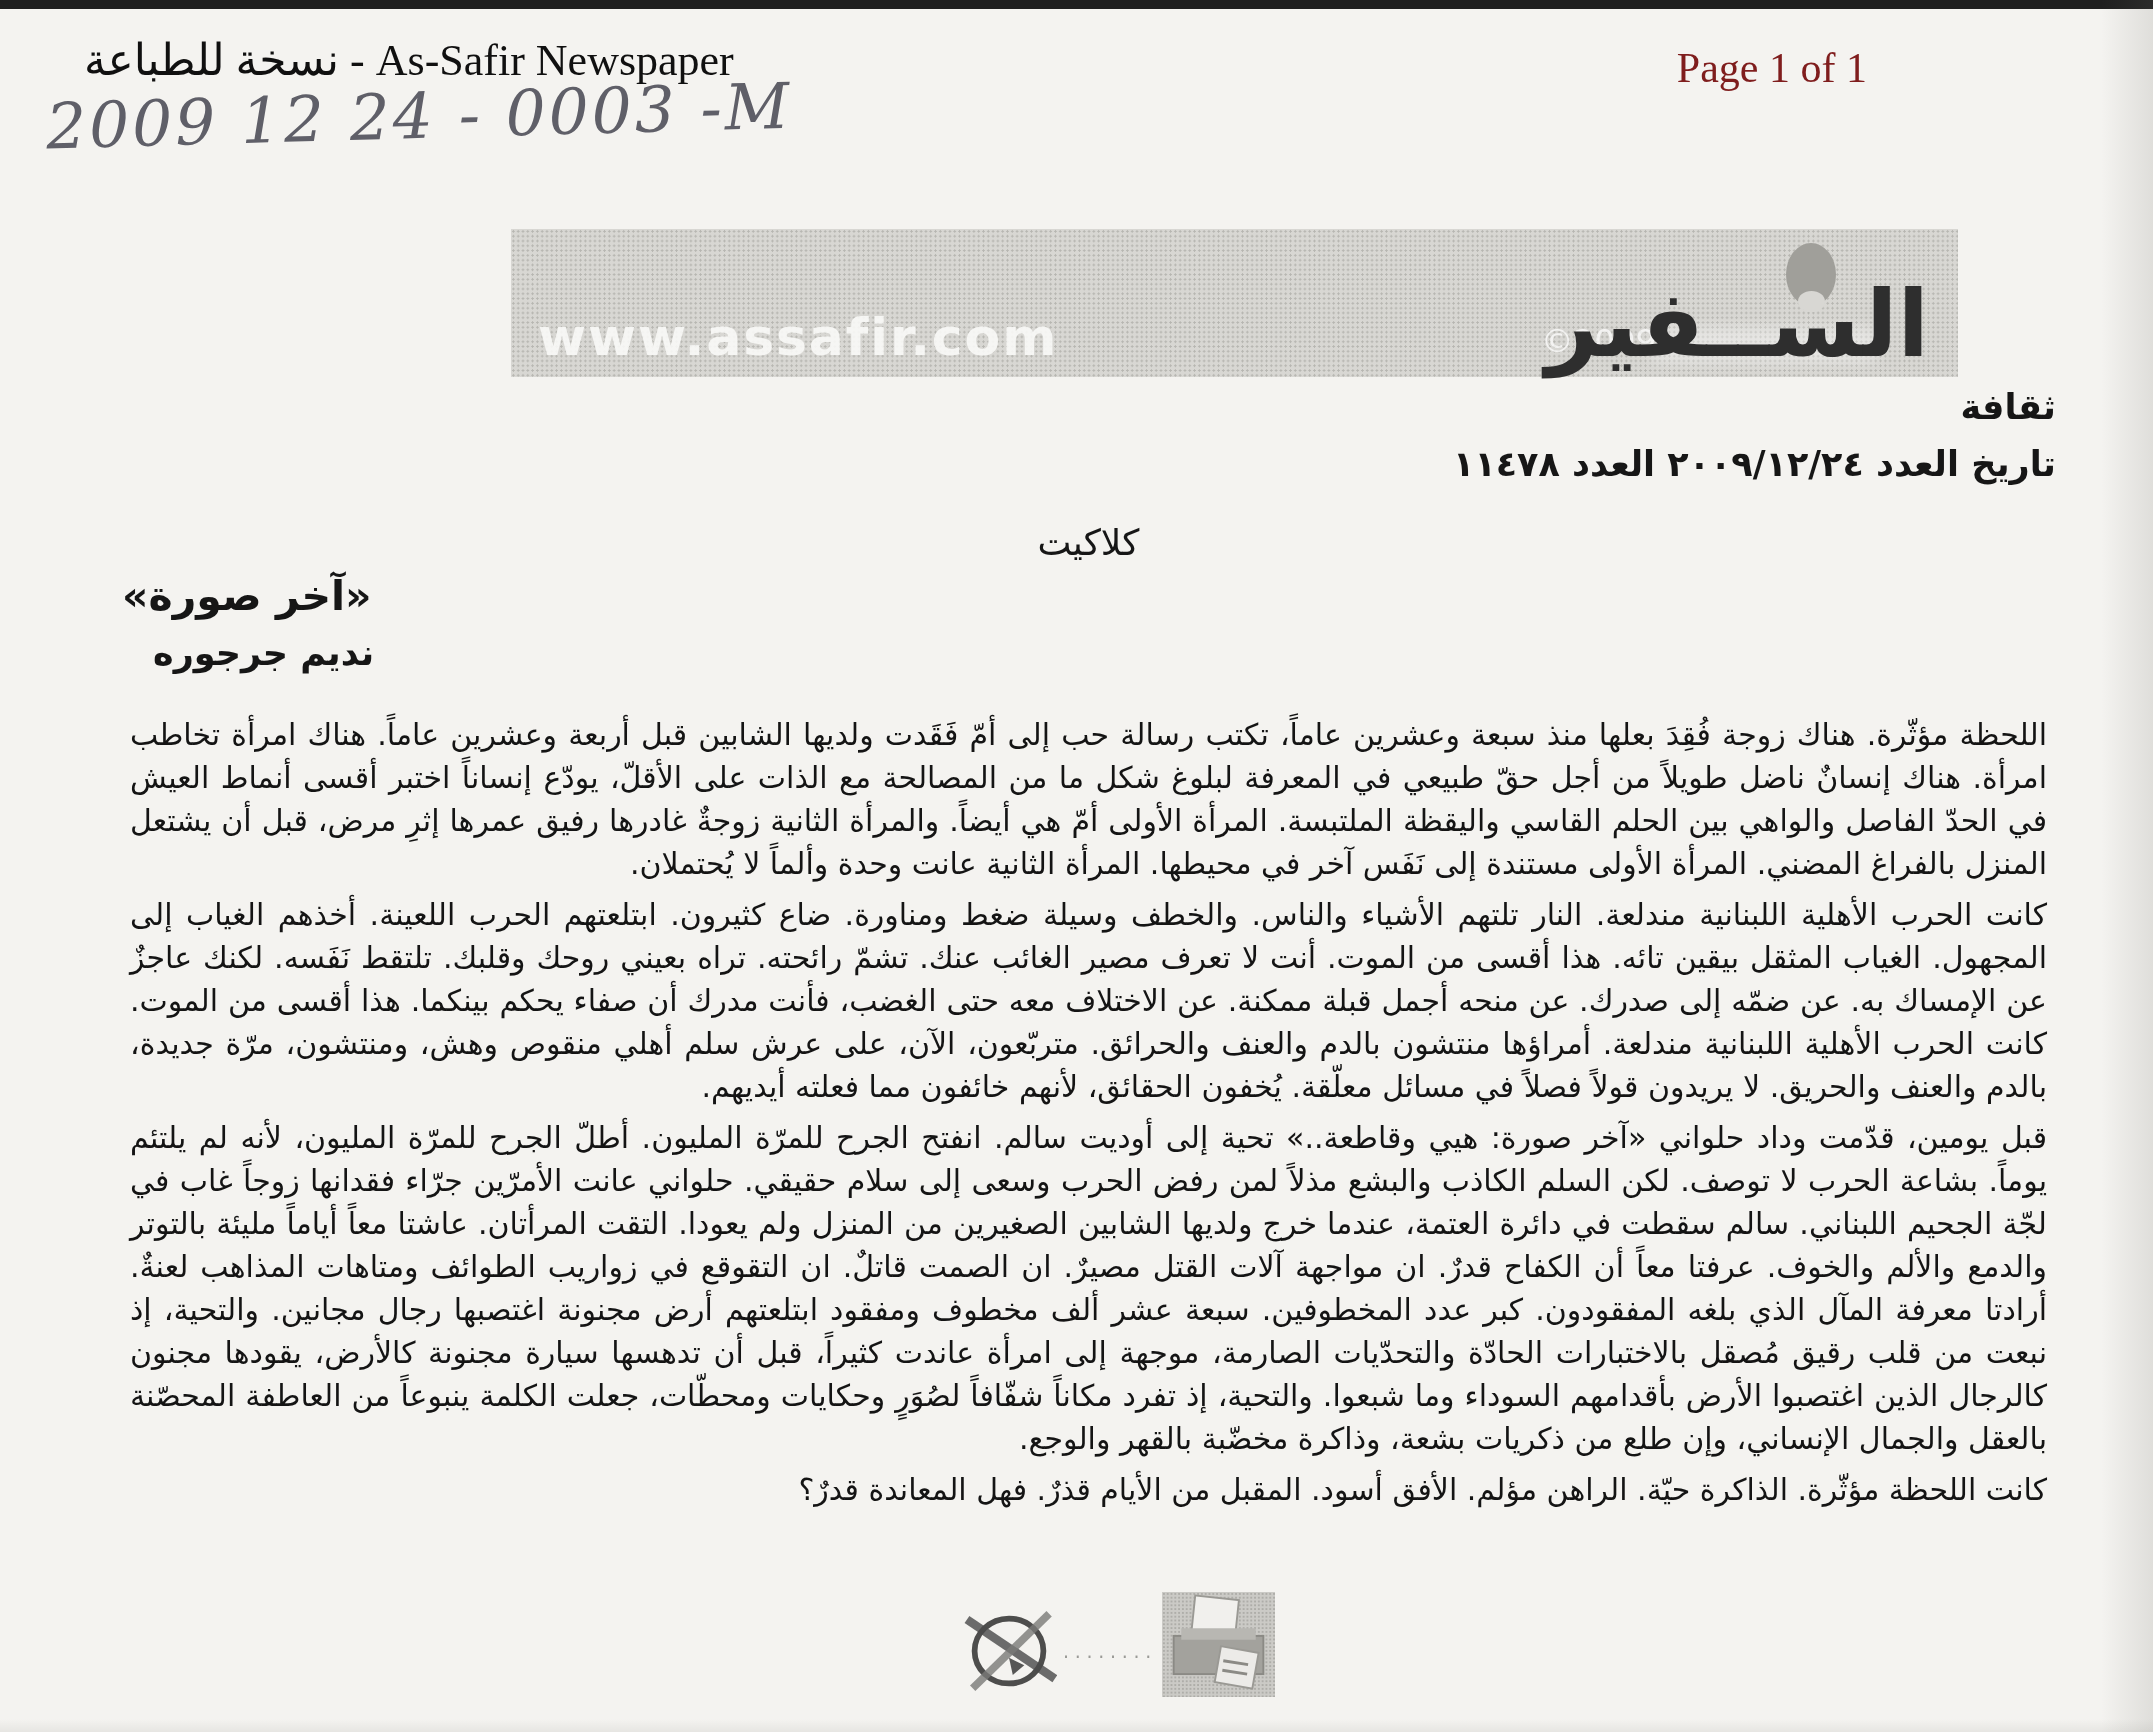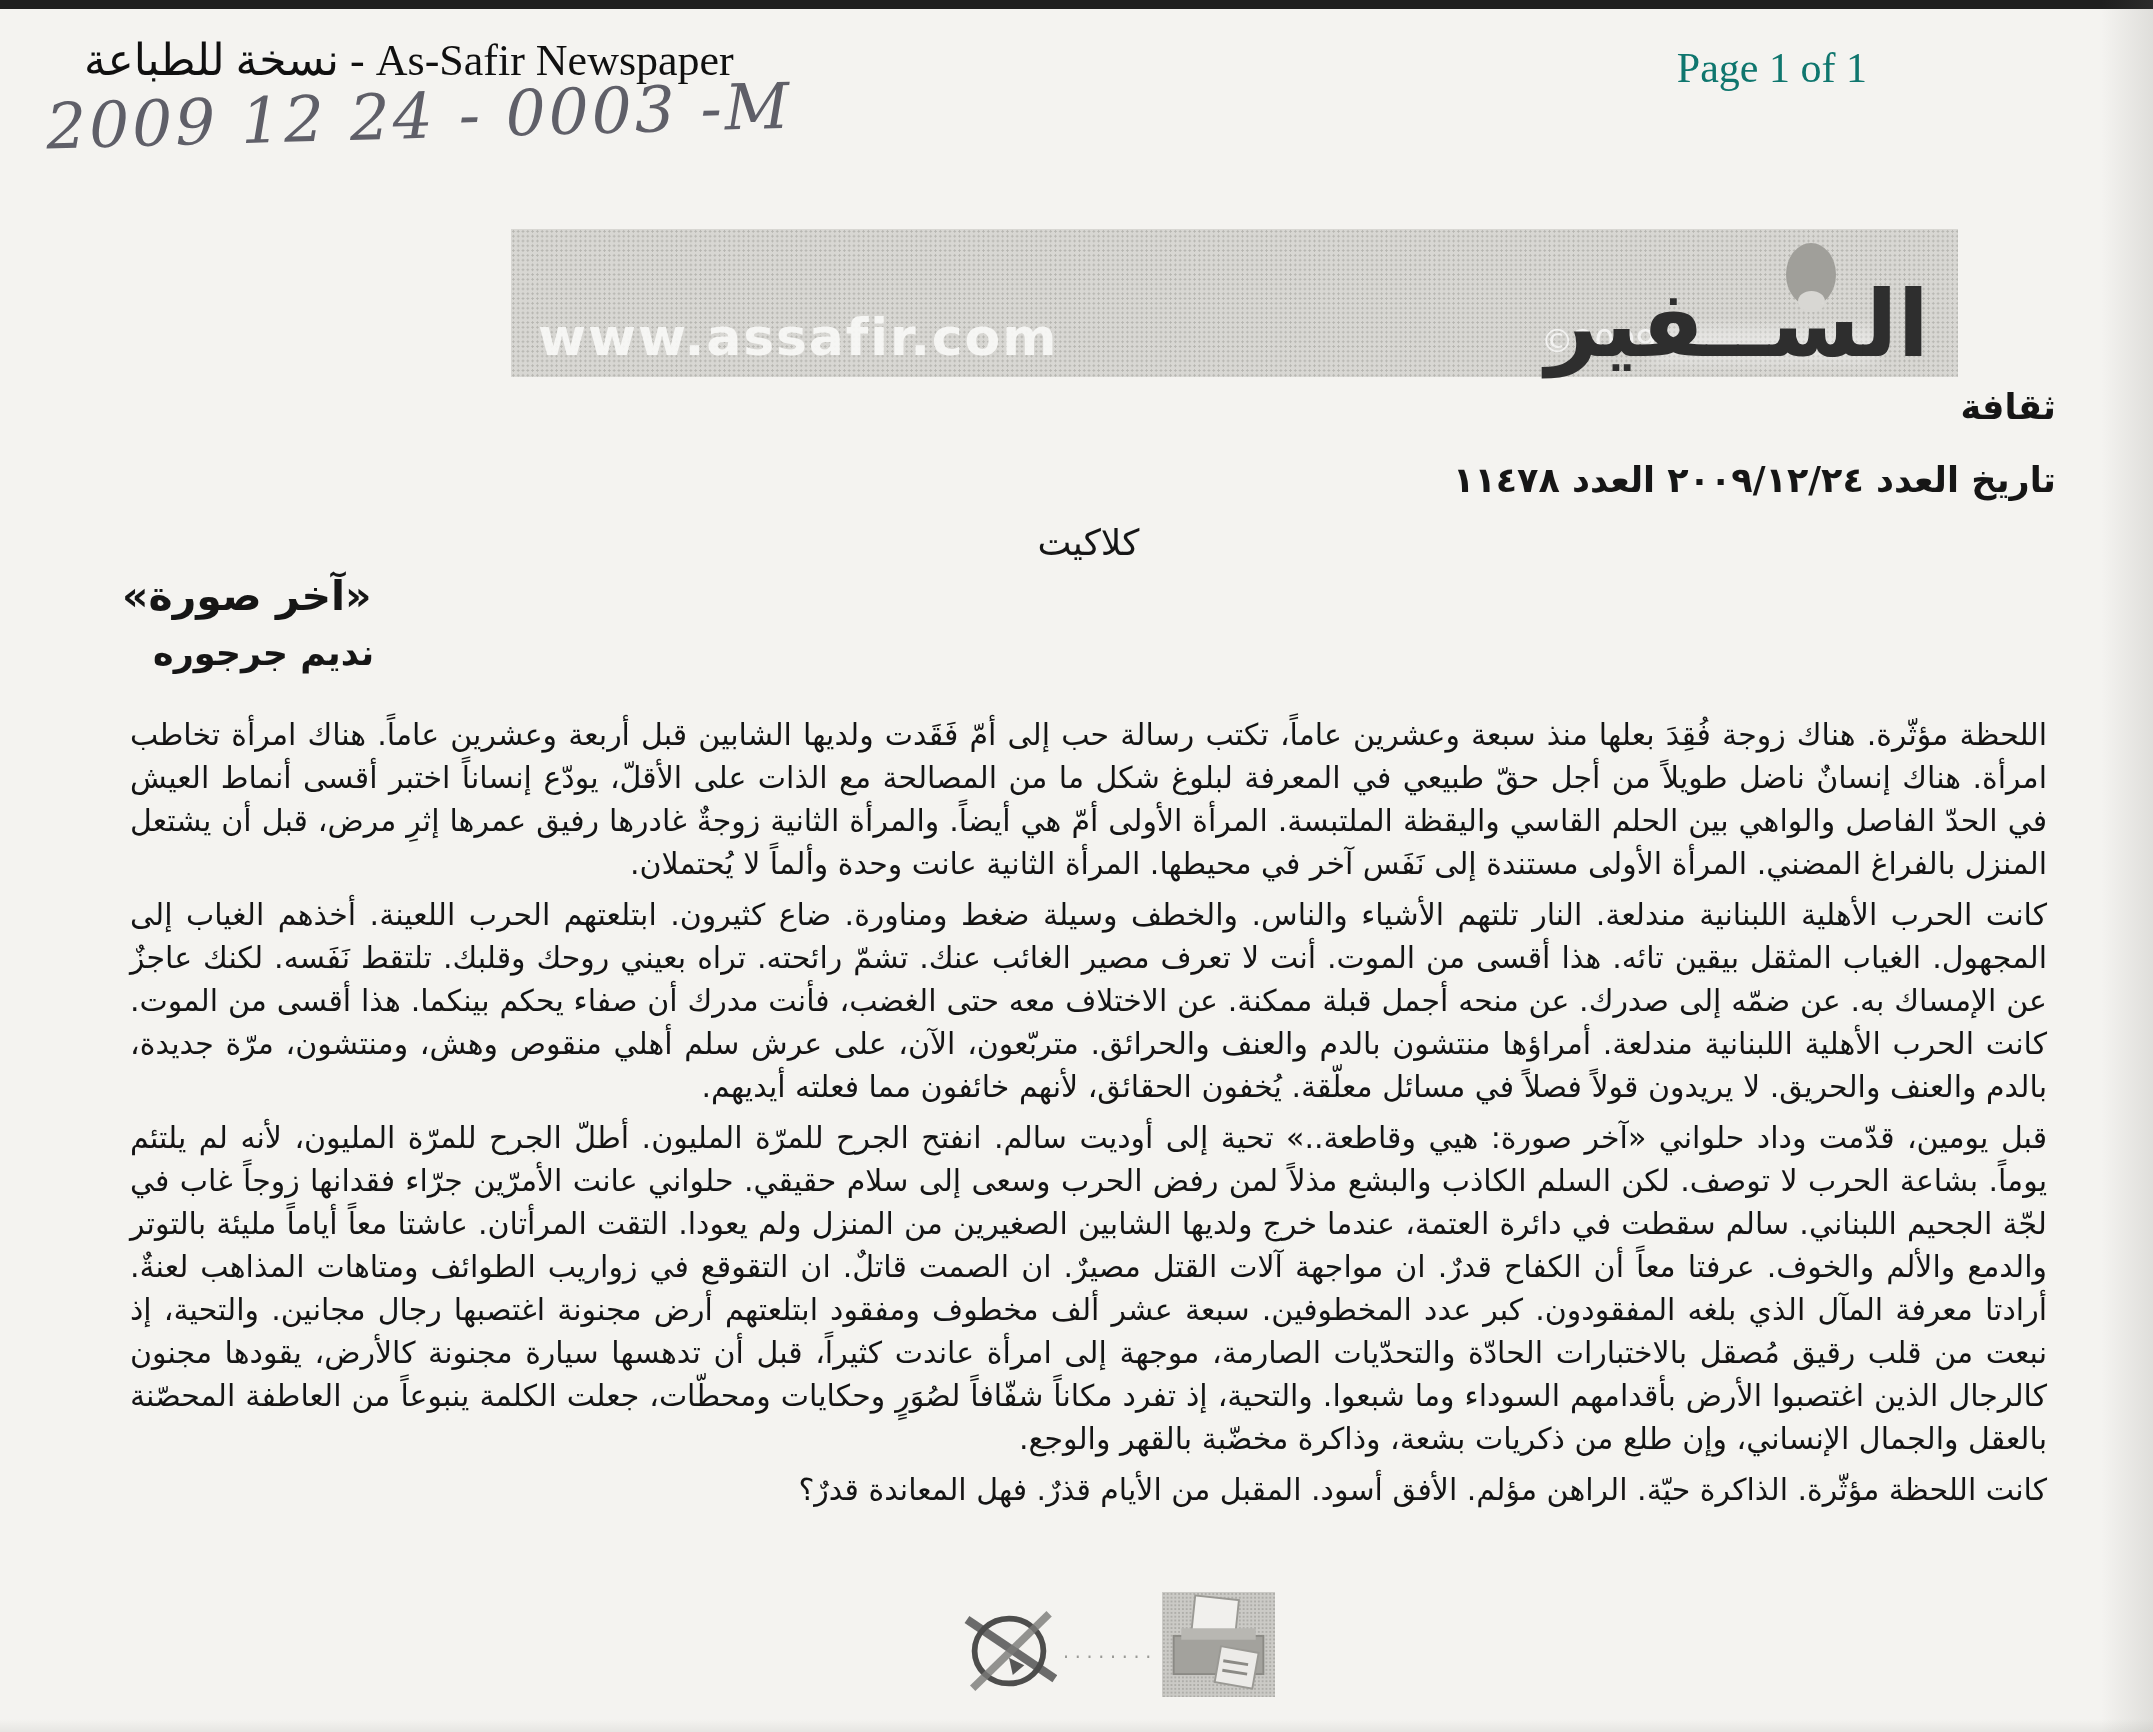--- a/index.html
+++ b/index.html
@@ -19,21 +19,21 @@
 
   
   .print-title{
     position:absolute;left:84px;top:34px;
     font-family:"Liberation Serif", serif;
     font-size:44px;direction:ltr;color:#101010;white-space:nowrap;
   }
   .page-number{
     position:absolute;right:287px;top:44px;
     font-family:"Liberation Serif", serif;
-    font-size:42px;color:#0f766e;white-space:nowrap;
+    font-size:42px;color:#7f1d1d;white-space:nowrap;
   }
   .handwritten{
     position:absolute;left:46px;top:80px;
     font-family:"DejaVu Serif", serif;font-style:italic;
     font-size:63px;color:#5f5f68;letter-spacing:2.9px;
     transform:rotate(-1.6deg);white-space:nowrap;
   }
 
   
   .banner{
@@ -69,21 +69,21 @@
     font-size:92px;font-weight:bold;color:#2e2e2e;direction:rtl;
     white-space:nowrap;line-height:1;
   }
 
   
   .section-label{
     position:absolute;right:98px;top:387px;
     font-size:35px;font-weight:bold;direction:rtl;white-space:nowrap;
   }
   .issue-line{
-    position:absolute;right:98px;top:460px;
+    position:absolute;right:98px;top:444px;
     font-size:35px;font-weight:bold;direction:rtl;white-space:nowrap;
   }
   .kicker-wrap{position:absolute;left:122px;top:522px;width:1933px;text-align:center;}
   .kicker{font-size:36px;direction:rtl;}
   .title-wrap{position:absolute;left:122px;top:572px;width:1933px;}
   .article-title{font-size:41px;font-weight:bold;direction:rtl;}
   .author{
     position:absolute;left:153px;top:633px;
     font-size:35px;font-weight:bold;direction:rtl;white-space:nowrap;
   }

